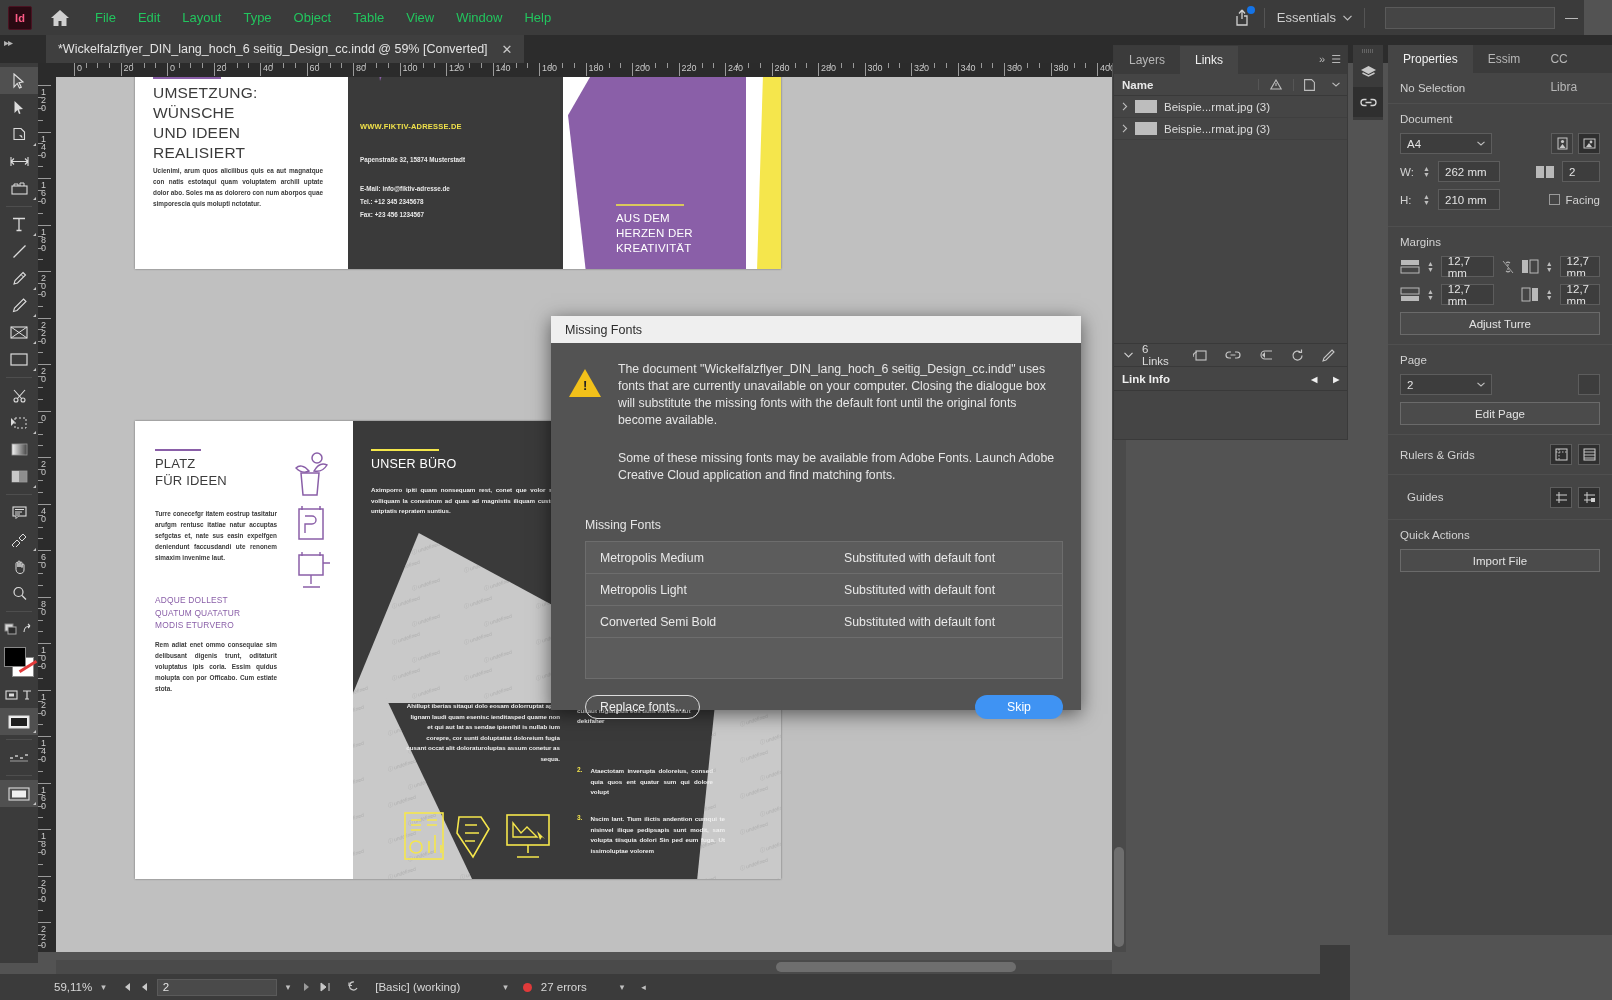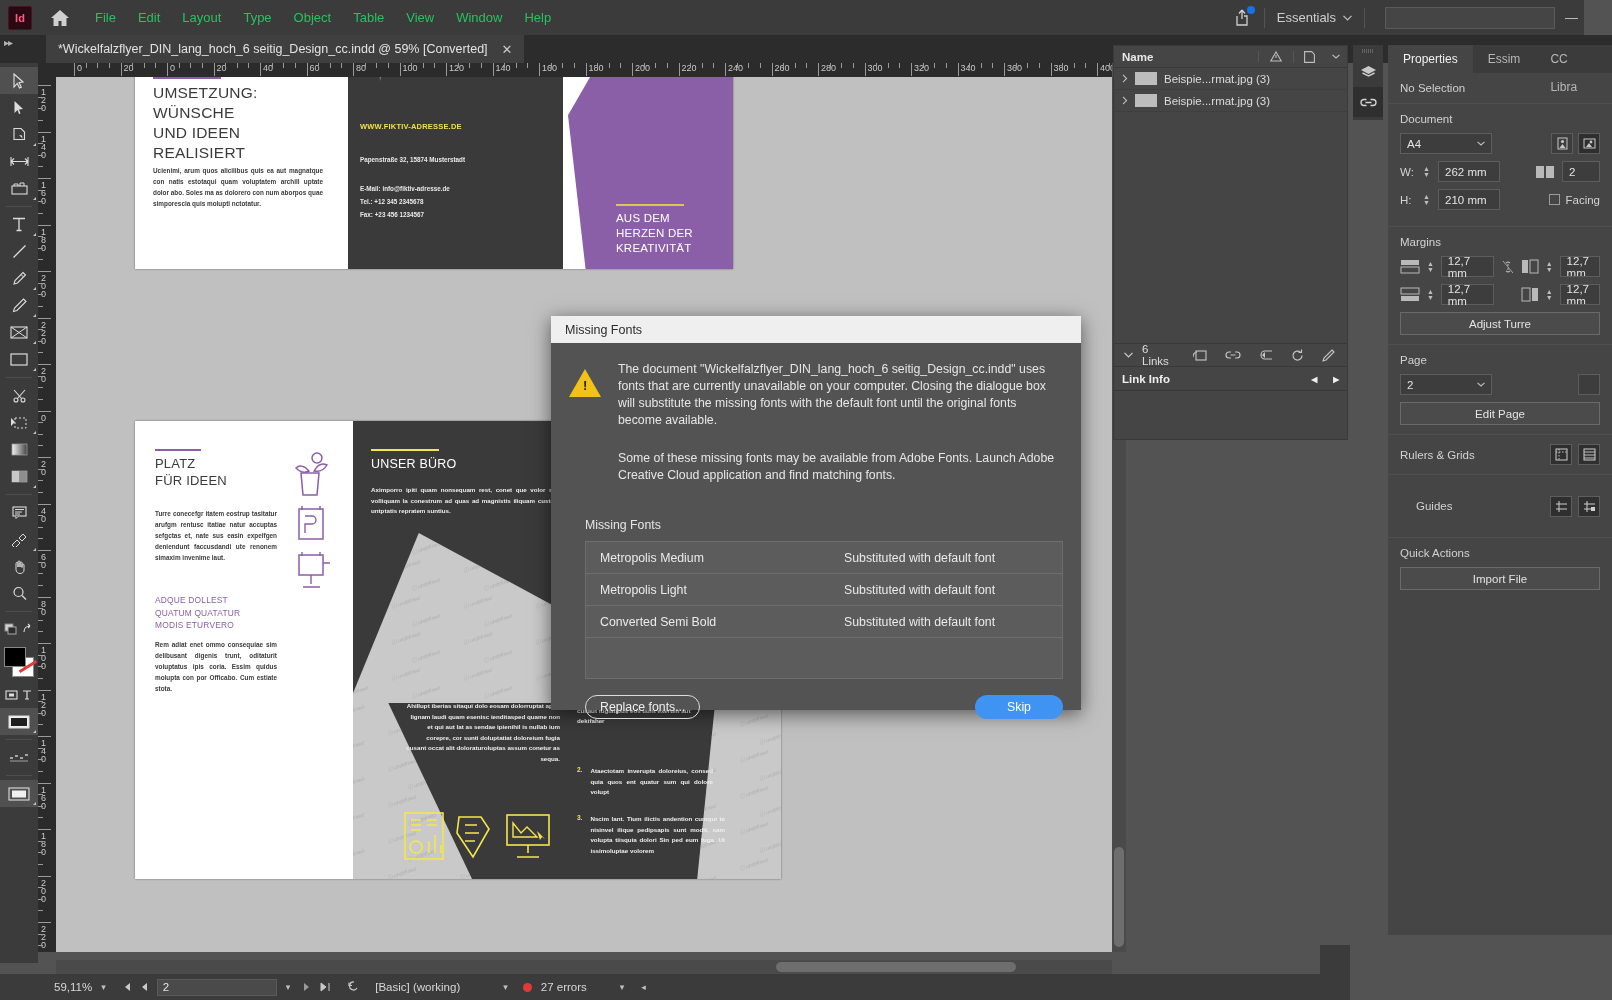--- a/index.html
+++ b/index.html
@@ -59,21 +59,21 @@
   .vruler .tk { position:absolute; left:0; height:1px; width:5px; background:#9a9a9a; }
   .vruler .tkM { position:absolute; left:0; height:1px; width:13px; background:#9a9a9a; }
   .vruler .lb { position:absolute; left:3px; font-size:9px; color:#cacaca; width:9px;
                 word-wrap:break-word; line-height:8px; }
 
   
   .canvas { position:absolute; left:56px; top:77px; width:1056px; height:875px; background:#c0c0c0; overflow:hidden; }
   .pasteboard-dark { position:absolute; left:0; top:0; width:1056px; height:875px; background:#c0c0c0; }
 
   .spread { position:absolute; background:#fff; box-shadow:0 0 2px rgba(0,0,0,.45); overflow:hidden; }
-  .spread1 { left:79px; top:-40px; width:598px; height:232px; }
+  .spread1 { left:79px; top:-40px; width:646px; height:232px; }
   .spread2 { left:79px; top:344px; width:646px; height:458px; }
 
   .panel { position:absolute; top:0; height:100%; overflow:hidden; }
 
   
   .hd { font-family:"Liberation Sans", sans-serif; letter-spacing:.2px; }
   .rule-purple { height:2px; background:#8a5fa8; }
   .rule-yellow { height:2px; background:#f3e64a; }
   .body-txt { font-size:6.4px; line-height:11px; color:#3a3a3a; text-align:justify; font-weight:600;}
   .body-w { font-size:6.2px; line-height:10.5px; color:#efefef; text-align:justify; font-weight:700;}
@@ -917,20 +917,25 @@
         <div class="mf-row" style="height:40px;"></div>
       </div>
       <div style="display:flex;justify-content:space-between;align-items:center;margin-top:16px;margin-left:16px;width:478px;">
         <button class="btn-ghost">Replace fonts...</button>
         <button class="btn-blue">Skip</button>
       </div>
     </div>
   </div>
 
   <div class="links-dock">
+    <div class="dock-tabs">
+      <div class="dock-tab">Layers</div>
+      <div class="dock-tab active">Links</div>
+      <div class="dock-menu">»&nbsp;&nbsp;☰</div>
+    </div>
     <div class="links-head">
       <span>Name</span>
       <span style="flex:1"></span>
       <span style="padding:0 11px;border-left:1px solid #565656;">
         <svg width="12" height="11" viewBox="0 0 12 11">
             <path d="M6 1L11.2 10H0.8z" fill="none" stroke="#bdbdbd" stroke-width="1.1"></path>
             <path d="M6 4v3" stroke="#bdbdbd" stroke-width="1.1"></path>
           </svg>
       </span>
       <span style="padding:0 10px;border-left:1px solid #565656;">
@@ -1172,21 +1177,21 @@
       </span>
       <span class="sqicon dark">
         <svg width="13" height="13" viewBox="0 0 13 13">
             <rect x="1" y="1" width="11" height="11" fill="none" stroke="#cfcfcf" stroke-width="1"></rect>
             <path d="M1 4h11M1 7h11M1 10h11" stroke="#cfcfcf" stroke-width="0.9"></path>
           </svg>
       </span>
     </div>
 
     <div class="pr-section" style="display:flex;align-items:center;">
-      <div class="pr-label" style="margin:16px;flex:1;">Guides</div>
+      <div class="pr-label" style="margin:7px;flex:1;">Guides</div>
       <span class="sqicon dark" style="margin-right:6px;">
         <svg width="13" height="13" viewBox="0 0 13 13">
             <path d="M4 1v11M1 4h11M1 9h11" stroke="#cfcfcf" stroke-width="1"></path>
           </svg>
       </span>
       <span class="sqicon dark">
         <svg width="13" height="13" viewBox="0 0 13 13">
             <path d="M4 1v11M1 4h11M1 9h11" stroke="#cfcfcf" stroke-width="1"></path>
             <rect x="8" y="7" width="4" height="4" fill="#cfcfcf"></rect>
           </svg>

